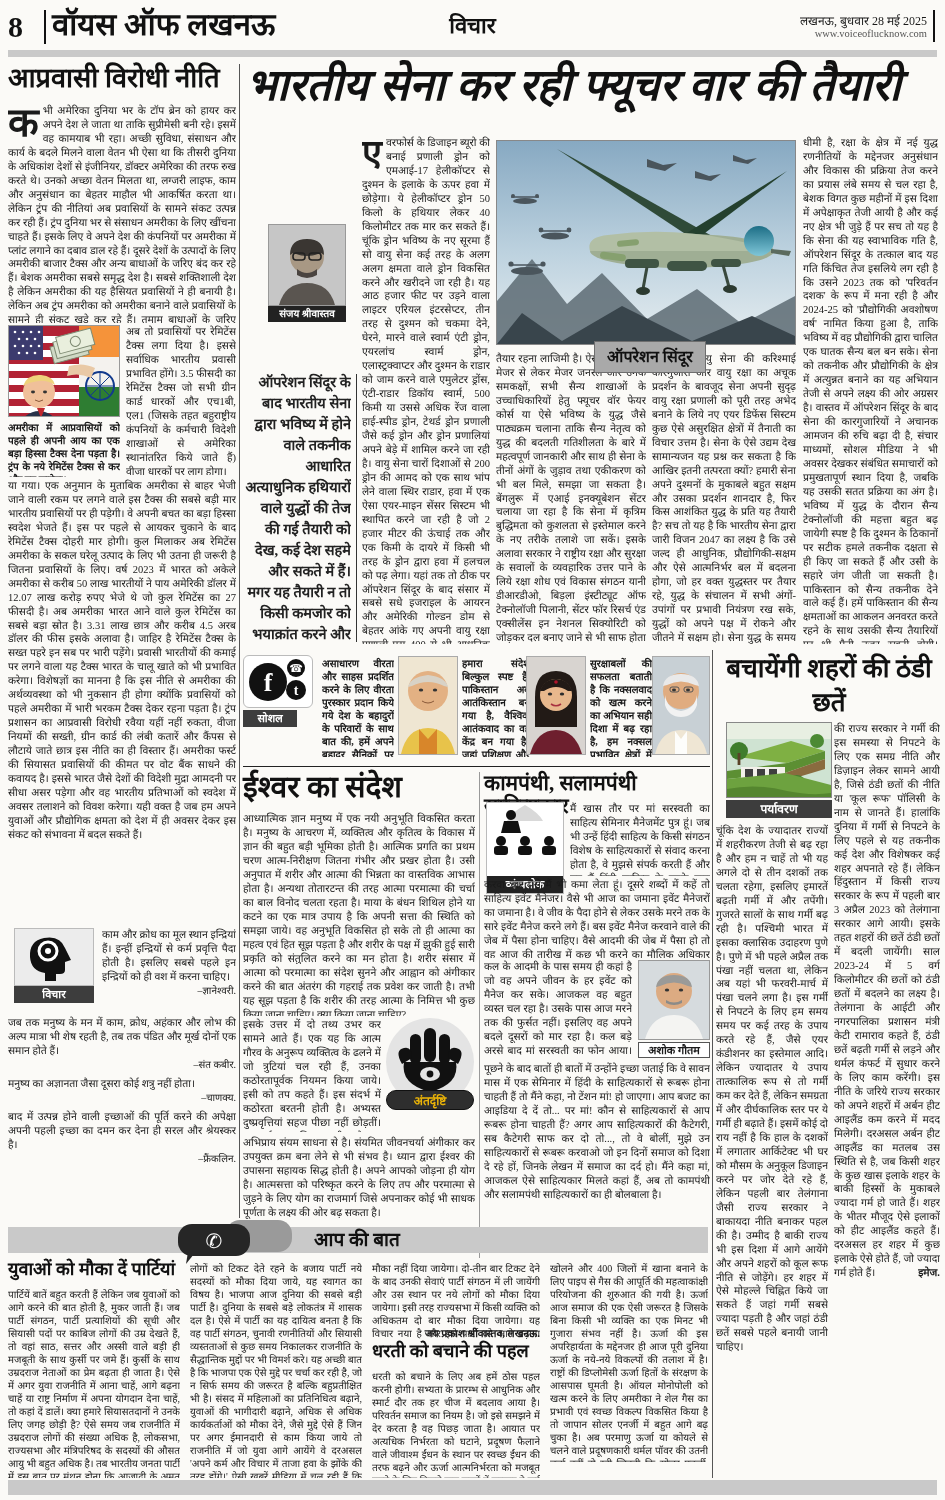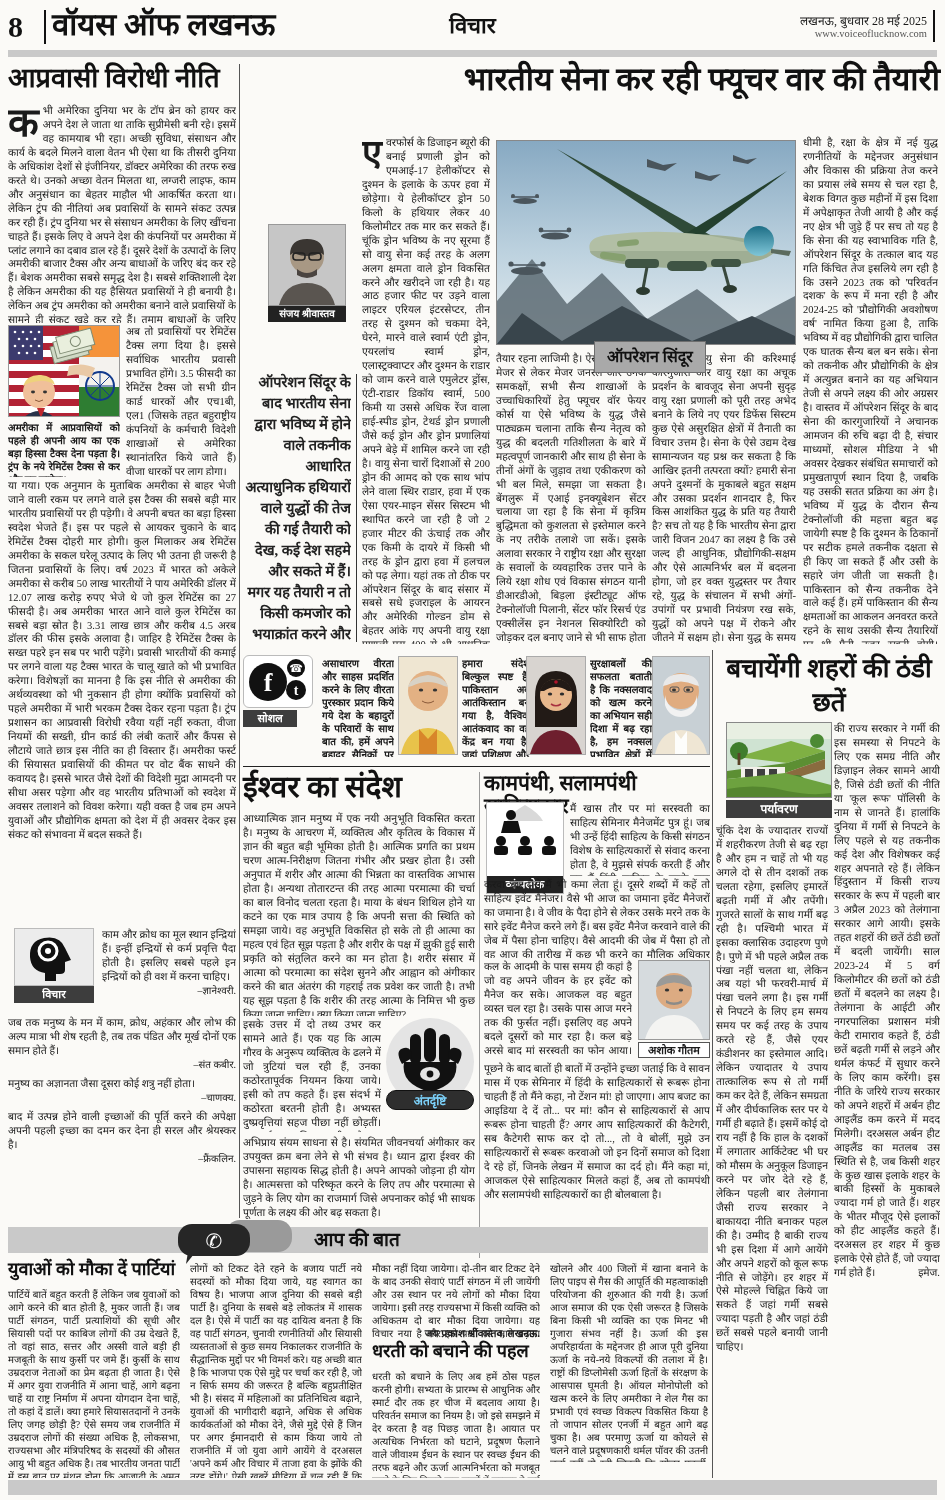--- a/index.html
+++ b/index.html
@@ -11,21 +11,21 @@
   .body-sm{font-size:10px;line-height:1.3;text-align:justify;overflow:hidden;}
   .headline{font-weight:bold;color:#111;line-height:1.1;}
   .dropcap{float:left;font-weight:bold;font-size:40px;line-height:.85;padding:2px 4px 0 0;}
   .label-bar{background:#3d3d3d;color:#fff;font-weight:bold;text-align:center;
              font-size:11px;line-height:1.5;overflow:hidden;}
   .caption-bar{background:#222;color:#fff;font-weight:bold;text-align:center;
                font-size:10px;line-height:1.6;overflow:hidden;}
   .vline{position:absolute;width:1px;background:#555;}
   .hline{position:absolute;height:1px;background:#222;}
   .grey-bar{background:#c9c9c9;}
-  .sign{font-weight:normal;text-align:right;display:block;}
+  .sign{font-weight:bold;text-align:right;display:block;}
   .quote-author{font-weight:normal;text-align:right;font-size:10px;}
   .tile{background:#fff;border:1px solid #bbb;}
   svg{display:block;}
 </style>
 </head>
 <body>
 
 <div id="page">
 
   <div class="abs" style="left:0;top:0;width:945px;height:48px;">
@@ -114,21 +114,21 @@
   <div class="abs body-txt" style="left:102px;top:928px;width:134px;height:84px;">
     <span>काम और क्रोध का मूल स्थान इन्द्रियां हैं। इन्हीं इन्द्रियों से कर्म प्रवृत्ति पैदा होती है। इसलिए सबसे पहले इन इन्द्रियों को ही वश में करना चाहिए।</span>
     <span class="quote-author" style="display:block;">–ज्ञानेश्वरी.</span>
   </div>
   <div class="abs" style="left:8px;top:1016px;width:228px;height:200px;overflow:hidden;">
     <div class="body-txt" style="margin-bottom:6px;"><span>जब तक मनुष्य के मन में काम, क्रोध, अहंकार और लोभ की अल्प मात्रा भी शेष रहती है, तब तक पंडित और मूर्ख दोनों एक समान होते हैं।</span><span class="quote-author" style="display:block;">–संत कबीर.</span></div>
     <div class="body-txt" style="margin-bottom:6px;"><span>मनुष्य का अज्ञानता जैसा दूसरा कोई शत्रु नहीं होता।</span><span class="quote-author" style="display:block;">–चाणक्य.</span></div>
     <div class="body-txt"><span>बाद में उत्पन्न होने वाली इच्छाओं की पूर्ति करने की अपेक्षा अपनी पहली इच्छा का दमन कर देना ही सरल और श्रेयस्कर है।</span><span class="quote-author" style="display:block;">–फ्रैंकलिन.</span></div>
   </div>
 
-  <div class="abs headline" style="left:246px;top:62px;width:694px;height:60px;font-size:32px;text-align:right;">भारतीय सेना कर रही फ्यूचर वार की तैयारी</div>
+  <div class="abs headline" style="left:246px;top:62px;width:694px;height:60px;font-size:44px;text-align:left;font-style:italic;">भारतीय सेना कर रही फ्यूचर वार की तैयारी</div>
 
   <div class="abs" style="left:268px;top:224px;width:78px;height:82px;border:1px solid #999;background:#cfcfcf;overflow:hidden;">
     <svg width="76" height="80" viewBox="0 0 76 80">
       <rect width="76" height="80" fill="#c6c6c6"></rect>
       <circle cx="38" cy="32" r="17" fill="#a89884"></circle>
       <path d="M21,30 q0,-16 17,-16 q17,0 17,16 l-3,-2 q-14,6 -28,0 Z" fill="#3a3632"></path>
       <rect x="24" y="28" width="12" height="7" rx="3" fill="none" stroke="#222" stroke-width="1.6"></rect>
       <rect x="40" y="28" width="12" height="7" rx="3" fill="none" stroke="#222" stroke-width="1.6"></rect>
       <path d="M28,44 q10,8 20,0 l0,6 q-10,6 -20,0 Z" fill="#4a4440"></path>
       <path d="M10,80 q6,-22 28,-22 q22,0 28,22 Z" fill="#5a5550"></path>
@@ -288,21 +288,21 @@
         <rect x="40" y="12" width="12" height="34" rx="6"></rect>
         <rect x="26" y="18" width="11" height="30" rx="5.5"></rect>
         <rect x="55" y="18" width="11" height="30" rx="5.5"></rect>
         <path d="M18,48 q-8,-14 2,-16 q8,-2 8,10 Z"></path>
         <path d="M74,48 q8,-14 -2,-16 q-8,-2 -8,10 Z"></path>
         <path d="M20,46 l52,0 q4,22 -26,30 q-30,-8 -26,-30 Z"></path>
       </g>
       <ellipse cx="46" cy="58" rx="10" ry="7" fill="#e4e4e4"></ellipse>
       <circle cx="46" cy="58" r="3.4" fill="#111"></circle>
     </svg>
-    <div style="position:absolute;left:2px;top:74px;width:88px;height:20px;background:#2e2e2e;color:#7dd3fc;font-weight:bold;
+    <div style="position:absolute;left:2px;top:74px;width:88px;height:20px;background:#2e2e2e;color:#eab308;font-weight:bold;
                 font-size:12px;text-align:center;line-height:20px;border-radius:10px;border:1px solid #111;">अंतर्दृष्टि</div>
   </div>
   <div class="abs body-txt" style="left:243px;top:1136px;width:232px;height:120px;">अभिप्राय संयम साधना से है। संयमित जीवनचर्या अंगीकार कर उपयुक्त क्रम बना लेने से भी संभव है। ध्यान द्वारा ईश्वर की उपासना सहायक सिद्ध होती है। अपने आपको जोड़ना ही योग है। आत्मसत्ता को परिष्कृत करने के लिए तप और परमात्मा से जुड़ने के लिए योग का राजमार्ग जिसे अपनाकर कोई भी साधक पूर्णता के लक्ष्य की ओर बढ़ सकता है।</div>
 
   <div class="abs headline" style="left:484px;top:772px;width:226px;font-size:21px;">कामपंथी, सलामपंथी साहित्यकार</div>
   <div class="abs tile" style="left:486px;top:802px;width:78px;height:92px;">
     <svg width="76" height="52" viewBox="0 0 76 52">
       <path d="M38,2 q14,8 18,16 l-36,0 q4,-8 18,-16 Z" fill="#d9d9d9"></path>
       <circle cx="24" cy="12" r="5" fill="#111"></circle>
       <path d="M17,18 l14,0 l3,12 l-20,0 Z" fill="#111"></path>

